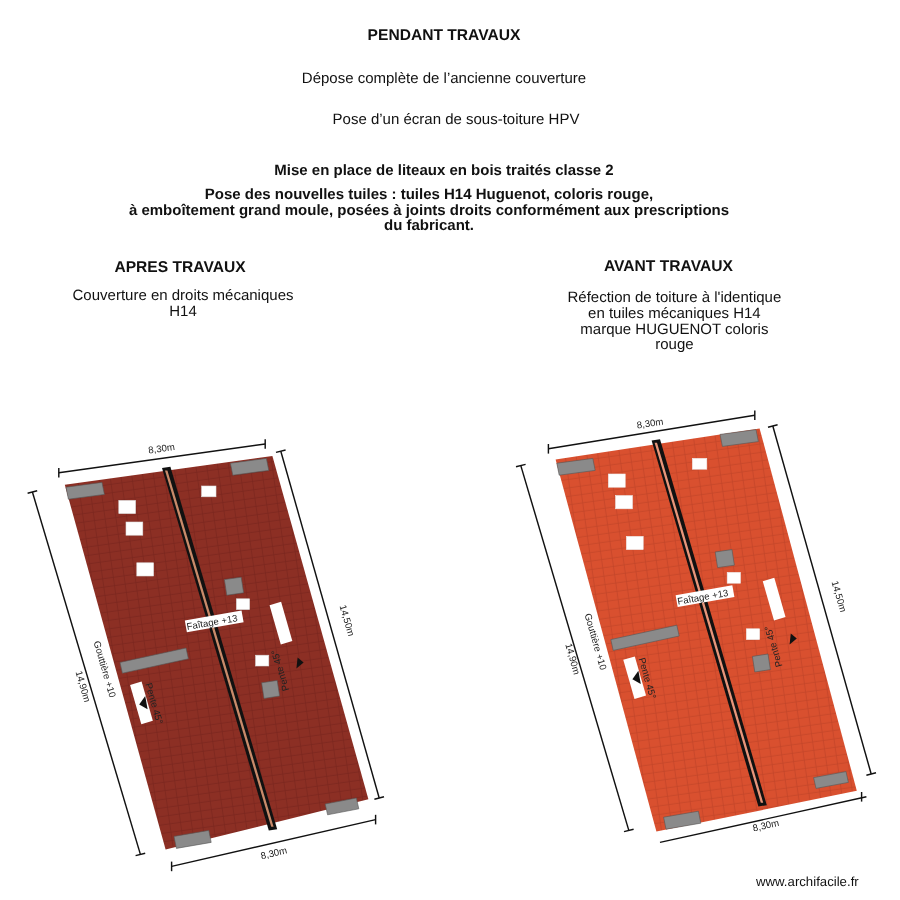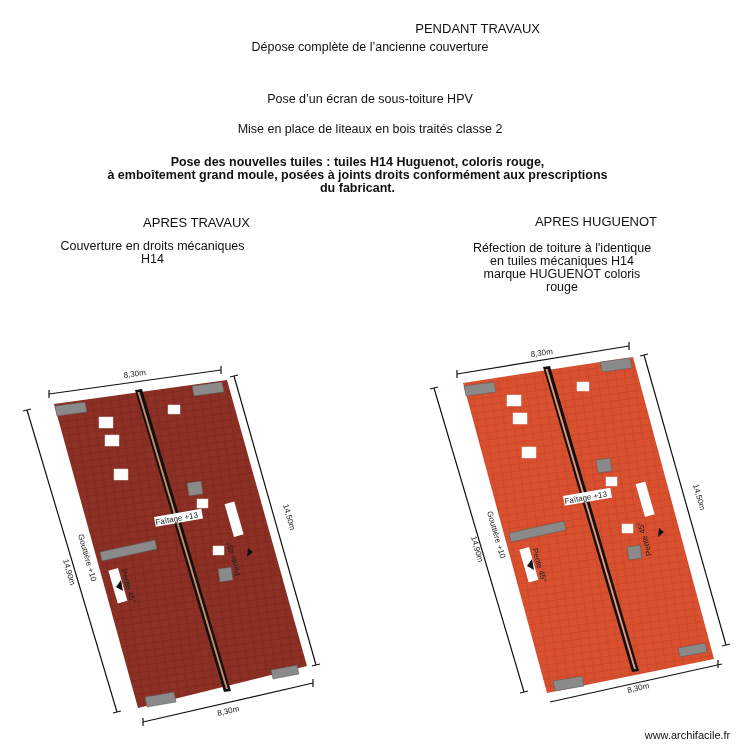--- a/index.html
+++ b/index.html
@@ -1,38 +1,38 @@
 <!DOCTYPE html>
 <html><head>
 <meta charset="utf-8">
 <style>
   html,body{margin:0;padding:0;background:#fff;}
   body{width:750px;height:750px;position:relative;overflow:hidden;font-family:"Liberation Sans",sans-serif;color:#111;}
   .t{position:absolute;text-align:center;white-space:pre-line;}
-  .h{font-weight:normal;font-size:13px;text-align:right;}
+  .h{font-weight:bold;font-size:13px;}
   .p{font-size:12.5px;line-height:13px;}
   svg{position:absolute;left:0;top:0;}
   .lbl{font-family:"Liberation Sans",sans-serif;font-size:8px;fill:#222;}
 </style>
 </head>
 <body>
 
 <div class="t h" style="left:200px;top:21px;width:340px;">PENDANT TRAVAUX</div>
-<div class="t p" style="left:150px;top:41px;width:440px;text-align:center;">Dépose complète de l’ancienne couverture</div>
-<div class="t p" style="left:150px;top:93px;width:440px;">Pose d’un écran de sous-toiture HPV</div>
-<div class="t p" style="left:150px;top:123px;width:440px;">Mise en place de liteaux en bois traités classe 2</div>
+<div class="t p" style="left:150px;top:59px;width:440px;text-align:center;">Dépose complète de l’ancienne couverture</div>
+<div class="t p" style="left:160px;top:93px;width:440px;">Pose d’un écran de sous-toiture HPV</div>
+<div class="t p" style="left:150px;top:136px;width:440px;font-weight:bold;">Mise en place de liteaux en bois traités classe 2</div>
 <div class="t p" style="left:90px;top:156px;width:535px;font-weight:bold;">Pose des nouvelles tuiles : tuiles H14 Huguenot, coloris rouge,
 à emboîtement grand moule, posées à joints droits conformément aux prescriptions
 du fabricant.</div>
 
 <div class="t h" style="left:50px;top:215px;width:200px;">APRES TRAVAUX</div>
 <div class="t p" style="left:30px;top:240px;width:245px;">Couverture en droits mécaniques
 H14</div>
 
-<div class="t h" style="left:457px;top:214px;width:200px;">APRES HUGUENOT</div>
+<div class="t h" style="left:457px;top:214px;width:200px;">AVANT TRAVAUX</div>
 <div class="t p" style="left:447px;top:242px;width:230px;">Réfection de toiture à l'identique
 en tuiles mécaniques H14
 marque HUGUENOT coloris
 rouge</div>
 
 <svg width="750" height="750" viewBox="0 0 750 750">
   <defs>
     <pattern id="tilesL" width="9" height="7" patternUnits="userSpaceOnUse" patternTransform="rotate(-8)">
       <rect width="9" height="7" fill="#8c2f24"></rect>
       <path d="M0 6.5H9M8.5 0V7" stroke="#7a261d" stroke-width="0.6"></path>
@@ -140,13 +140,13 @@
     <text class="lbl" transform="translate(565,504) rotate(-10)">Faîtage +13</text>
     <rect x="529" y="547" width="34" height="10" fill="#fff" transform="rotate(74 529 547)"></rect>
     <text class="lbl" transform="translate(532,549) rotate(74)">Pente 45°</text>
     <polygon points="527,566 532,559 534,570" fill="#111"></polygon>
     <rect x="645" y="517" width="34" height="10" fill="#fff" transform="rotate(-106 645 517)"></rect>
     <text class="lbl" transform="translate(652,555) rotate(-106)">Pente 45°</text>
     <polygon points="659,528 664,532 658,537" fill="#111"></polygon>
   </g>
 </svg>
 
-<div class="t" style="left:630px;top:729px;width:115px;font-size:11px;text-align:center;">www.archifacile.fr</div>
+<div class="t" style="left:630px;top:729px;width:115px;font-size:11px;text-align:left;">www.archifacile.fr</div>
 
 </body></html>

